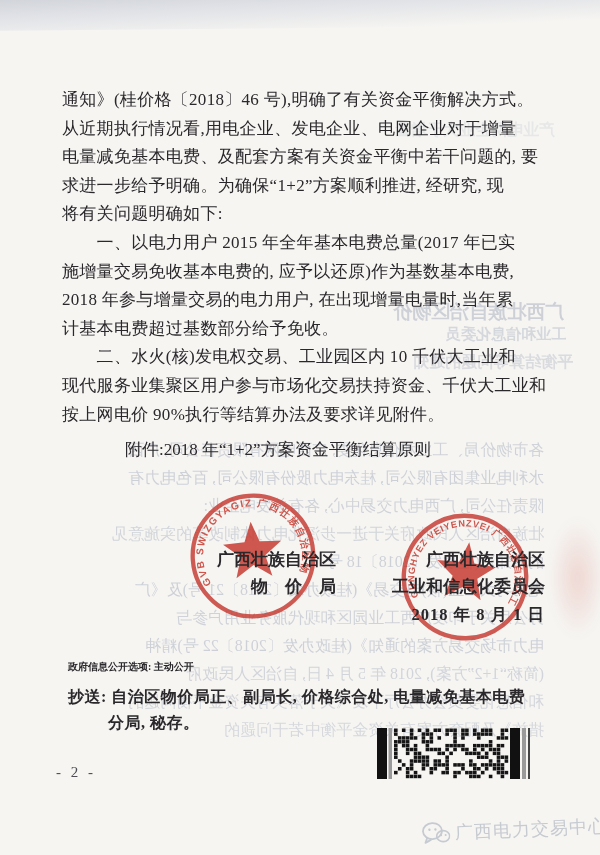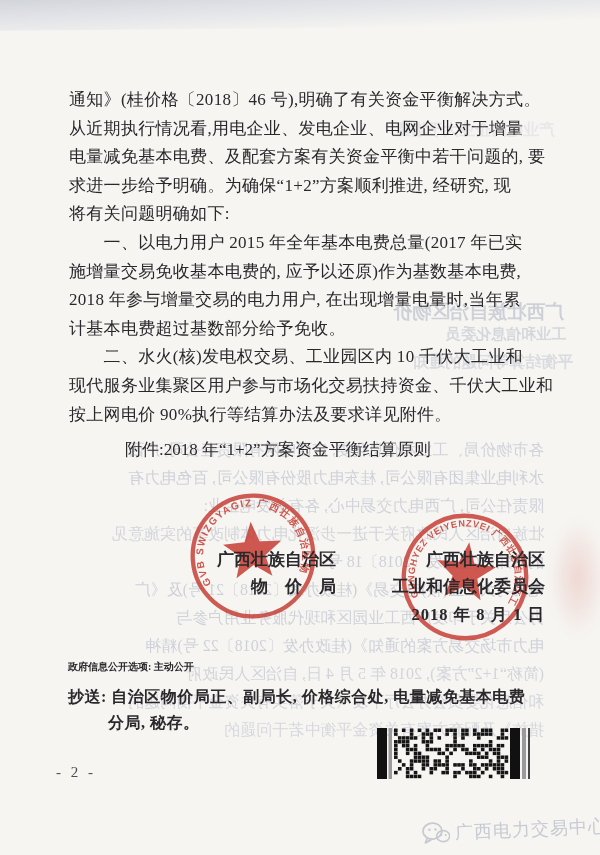--- a/index.html
+++ b/index.html
@@ -29,21 +29,21 @@
     overflow:hidden;
     font-family:"Liberation Serif", serif;
   }
   
   .body-text{
     position:absolute;top:86px;left:62px;width:486px;
     font-size:17px;line-height:28.6px;
     letter-spacing:0.3px;
     z-index:2;
   }
-  .body-line{white-space:nowrap;margin-left:7px;}
+  .body-line{white-space:nowrap;}
   .attachment-line{
     position:absolute;top:438px;left:97px;
     font-size:17px;white-space:nowrap;z-index:2;margin-left:28px;
   }
   
   .seal{position:absolute;z-index:3;opacity:0.92;}
   .seal svg{display:block;}
   .seal-ring-text{
     font-family:"Liberation Sans", sans-serif;
     font-size:10.5px;font-weight:bold;letter-spacing:1.5px;

